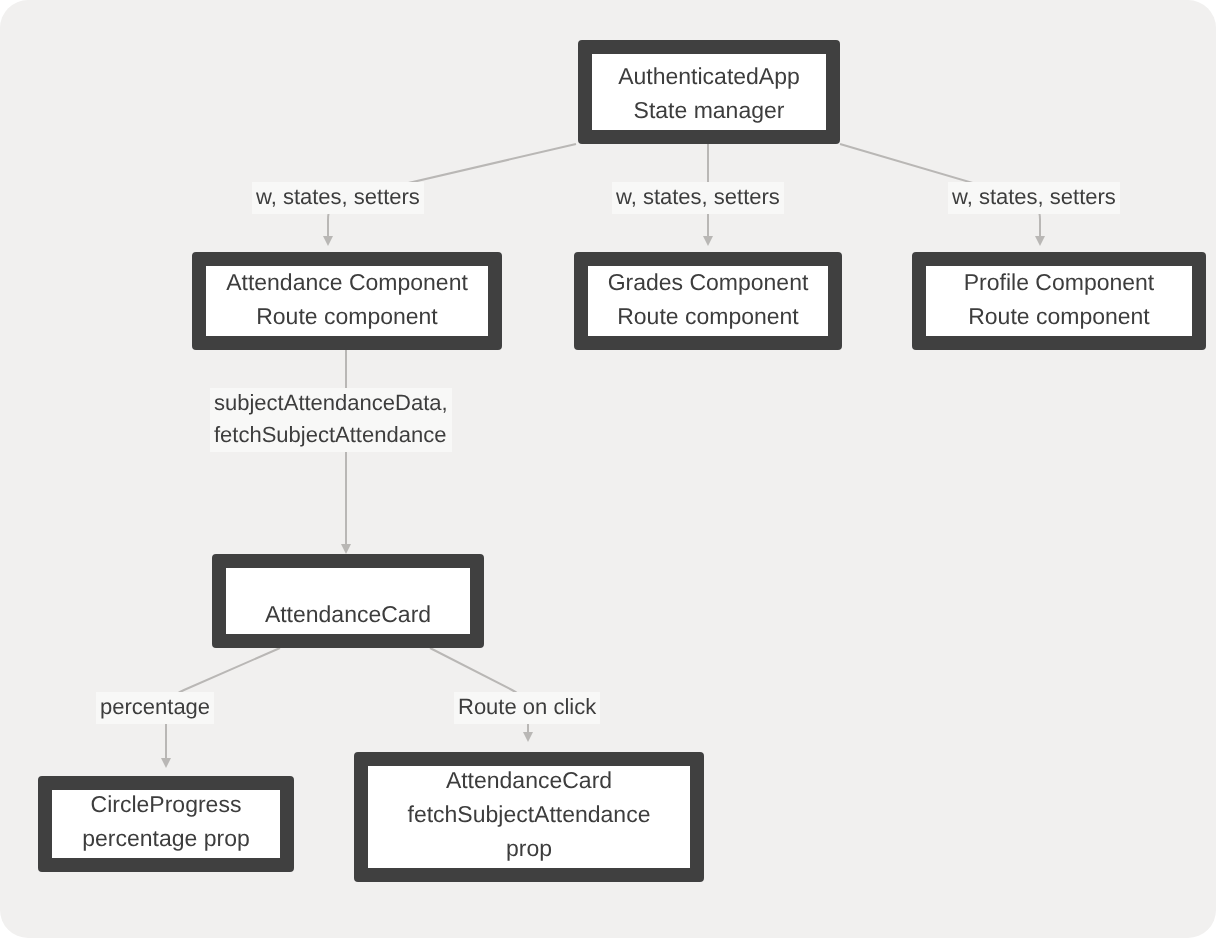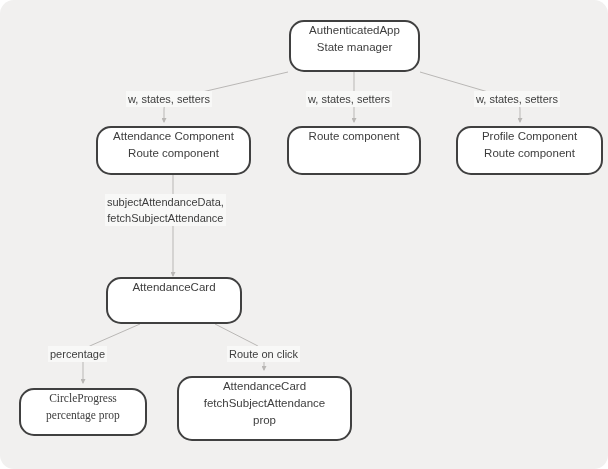--- a/index.html
+++ b/index.html
@@ -24,43 +24,43 @@
     left: 0;
     top: 0;
     width: 608px;
     height: 469px;
     pointer-events: none;
   }
   .node {
     position: absolute;
     box-sizing: border-box;
     background: #ffffff;
-    border: 2px solid #404040;
-    border-radius: 15px;
+    border: 7px solid #404040;
+    border-radius: 2px;
     display: flex;
     flex-direction: column;
     align-items: center;
-    justify-content: flex-start;
+    justify-content: flex-end;
     color: #3d3d3d;
     font-size: 11.5px;
     line-height: 17px;
     text-align: center;
     white-space: nowrap;
   }
   .node .line {
     display: block;
   }
   .edge-label {
     position: absolute;
     box-sizing: border-box;
     background: #f8f8f7;
     color: #3d3d3d;
     font-size: 11px;
     line-height: 16px;
-    text-align: center;
+    text-align: left;
     white-space: nowrap;
     padding: 0 2px;
   }
   .edge-label .line {
     display: block;
   }
 </style>
 </head>
 <body>
 
@@ -90,33 +90,34 @@
     <span class="line">AuthenticatedApp</span>
     <span class="line">State manager</span>
   </div>
 
   <div class="node" style="left:96px; top:126px; width:155px; height:49px;">
     <span class="line">Attendance Component</span>
     <span class="line">Route component</span>
   </div>
 
   <div class="node" style="left:287px; top:126px; width:134px; height:49px;">
+    <span class="line">Grades Component</span>
     <span class="line">Route component</span>
   </div>
 
   <div class="node" style="left:456px; top:126px; width:147px; height:49px;">
     <span class="line">Profile Component</span>
     <span class="line">Route component</span>
   </div>
 
   <div class="node" style="left:106px; top:277px; width:136px; height:47px;">
     <span class="line">AttendanceCard</span>
   </div>
 
-  <div class="node" style="left:19px; top:388px; width:128px; height:48px;font-family:Liberation Serif, serif;">
+  <div class="node" style="left:19px; top:388px; width:128px; height:48px;">
     <span class="line">CircleProgress</span>
     <span class="line">percentage prop</span>
   </div>
 
   <div class="node" style="left:177px; top:376px; width:175px; height:65px;">
     <span class="line">AttendanceCard</span>
     <span class="line">fetchSubjectAttendance</span>
     <span class="line">prop</span>
   </div>
 

